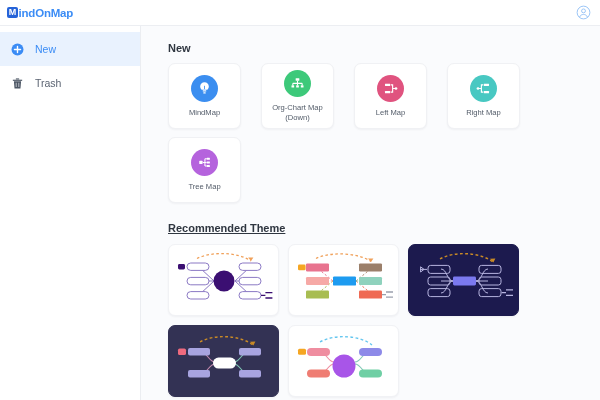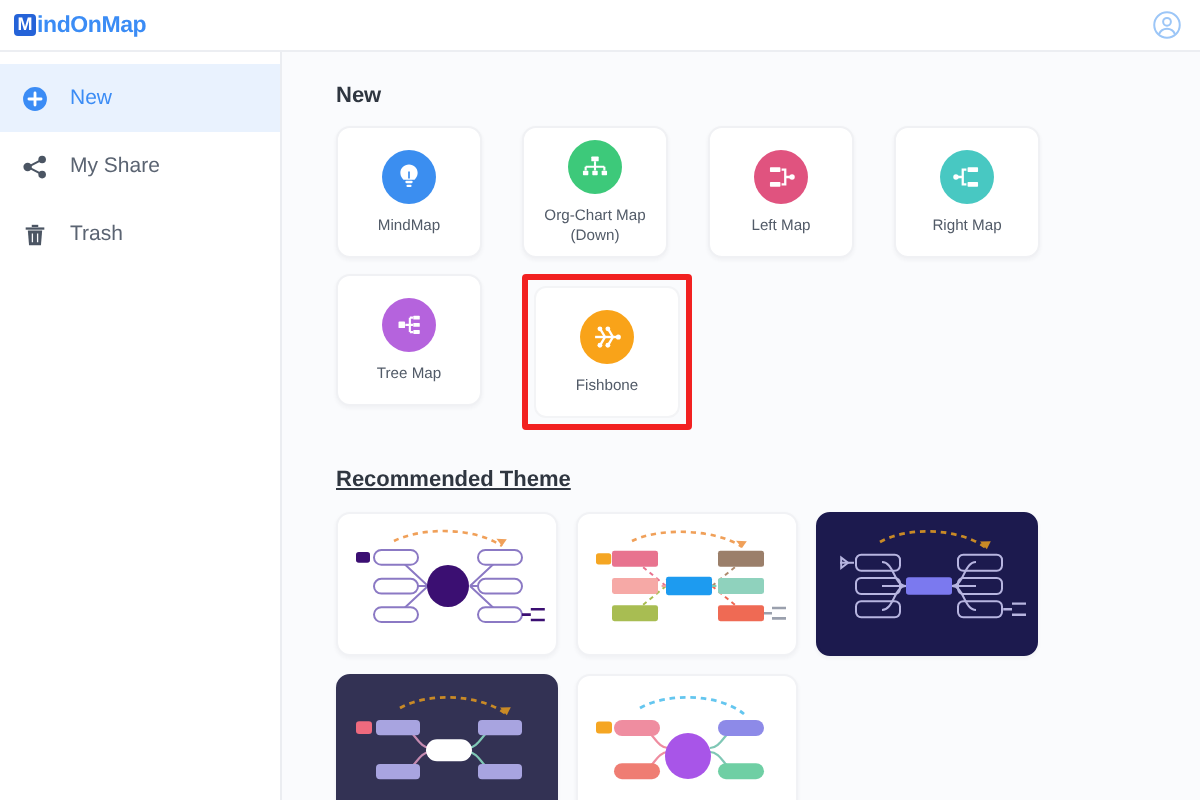--- a/index.html
+++ b/index.html
@@ -128,31 +128,20 @@
         <span class="nav-ico">
           <svg viewBox="0 0 24 24" width="13" height="13">
             <circle cx="12" cy="12" r="11" fill="#3b8cf5"></circle>
             <path d="M12 6.4v11.2M6.4 12h11.2" stroke="#ffffff" stroke-width="2.6" stroke-linecap="round"></path>
           </svg>
         </span>
         <span>New</span>
       </div>
 
 
-      <div class="nav-item">
-        <span class="nav-ico">
-          <svg viewBox="0 0 24 24" width="13" height="13">
-            <path d="M17.6 5.6 7.4 11M7.4 13l10.2 5.4" stroke="#4b5563" stroke-width="1.9"></path>
-            <circle cx="18.6" cy="5" r="3.5" fill="#4b5563"></circle>
-            <circle cx="5.2" cy="12" r="3.9" fill="#4b5563"></circle>
-            <circle cx="18.6" cy="19" r="3.5" fill="#4b5563"></circle>
-          </svg>
-        </span>
-        <span>My Share</span>
-      </div>
 
       <div class="nav-item">
         <span class="nav-ico">
           <svg viewBox="0 0 24 24" width="13" height="13">
             <path d="M9 2.6h6v2H9z" fill="#4b5563"></path>
             <rect x="3.4" y="5" width="17.2" height="2.1" fill="#4b5563"></rect>
             <path d="M5.4 7.8h13.2l-1.1 13.6H6.5z" fill="#4b5563"></path>
             <path d="M9.6 10.6v8M14.4 10.6v8" stroke="#fafbfd" stroke-width="1.2"></path>
           </svg>
         </span>
@@ -228,36 +217,20 @@
               <rect x="4.6" y="9.6" width="4.6" height="4.6" rx=".6" fill="#ffffff"></rect>
               <path d="M9.4 11.9h3.2M12.6 6.8v10.2M12.6 6.8h2.2M12.6 11.9h2.2M12.6 17h2.2" stroke="#ffffff" stroke-width="1.5" fill="none"></path>
               <rect x="15" y="5.4" width="4.6" height="2.8" rx=".5" fill="#ffffff"></rect>
               <rect x="15" y="10.5" width="4.6" height="2.8" rx=".5" fill="#ffffff"></rect>
               <rect x="15" y="15.6" width="4.6" height="2.8" rx=".5" fill="#ffffff"></rect>
             </svg>
           </span>
           <span class="tpl-label">Tree Map</span>
         </div>
 
-        <div class="sel-wrap">
-          <div class="tpl-card">
-            <span class="disc" style="background:#f9a319">
-              <svg viewBox="0 0 24 24" width="17" height="17">
-                <path d="M3.6 12h16.8" stroke="#ffffff" stroke-width="1.7"></path>
-                <path d="M7.4 6.6 10.6 12M13 6.6l3.2 5.4M7.4 17.4 10.6 12M13 17.4l3.2-5.4" stroke="#ffffff" stroke-width="1.7"></path>
-                <circle cx="7" cy="6.2" r="1.7" fill="#ffffff"></circle>
-                <circle cx="12.6" cy="6.2" r="1.7" fill="#ffffff"></circle>
-                <circle cx="7" cy="17.8" r="1.7" fill="#ffffff"></circle>
-                <circle cx="12.6" cy="17.8" r="1.7" fill="#ffffff"></circle>
-                <circle cx="20" cy="12" r="1.8" fill="#ffffff"></circle>
-              </svg>
-            </span>
-            <span class="tpl-label">Fishbone</span>
-          </div>
-        </div>
 
       </div>
 
       <div class="section-title theme">Recommended Theme</div>
 
       <div class="theme-grid">
 
         <div class="theme-card">
           <svg viewBox="0 0 111 72">
             <g fill="none" stroke="#8b79c4" stroke-width="1">

